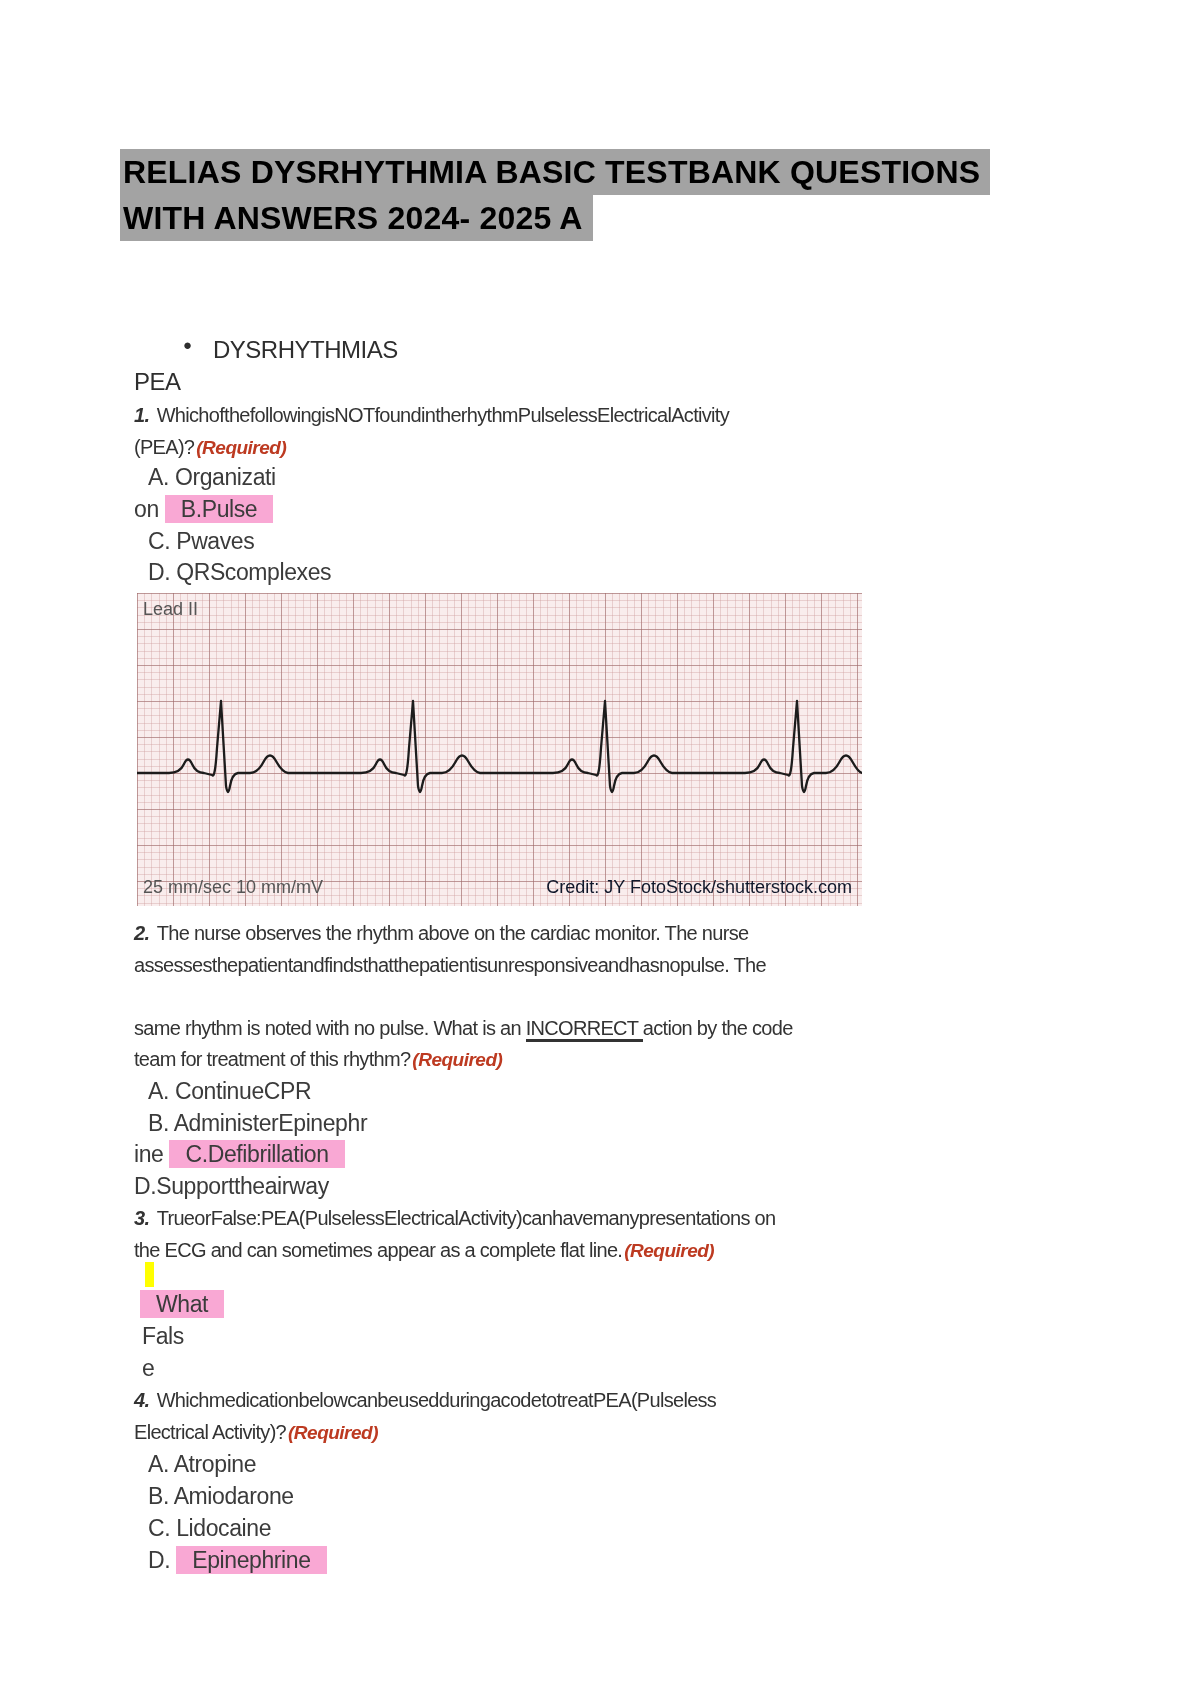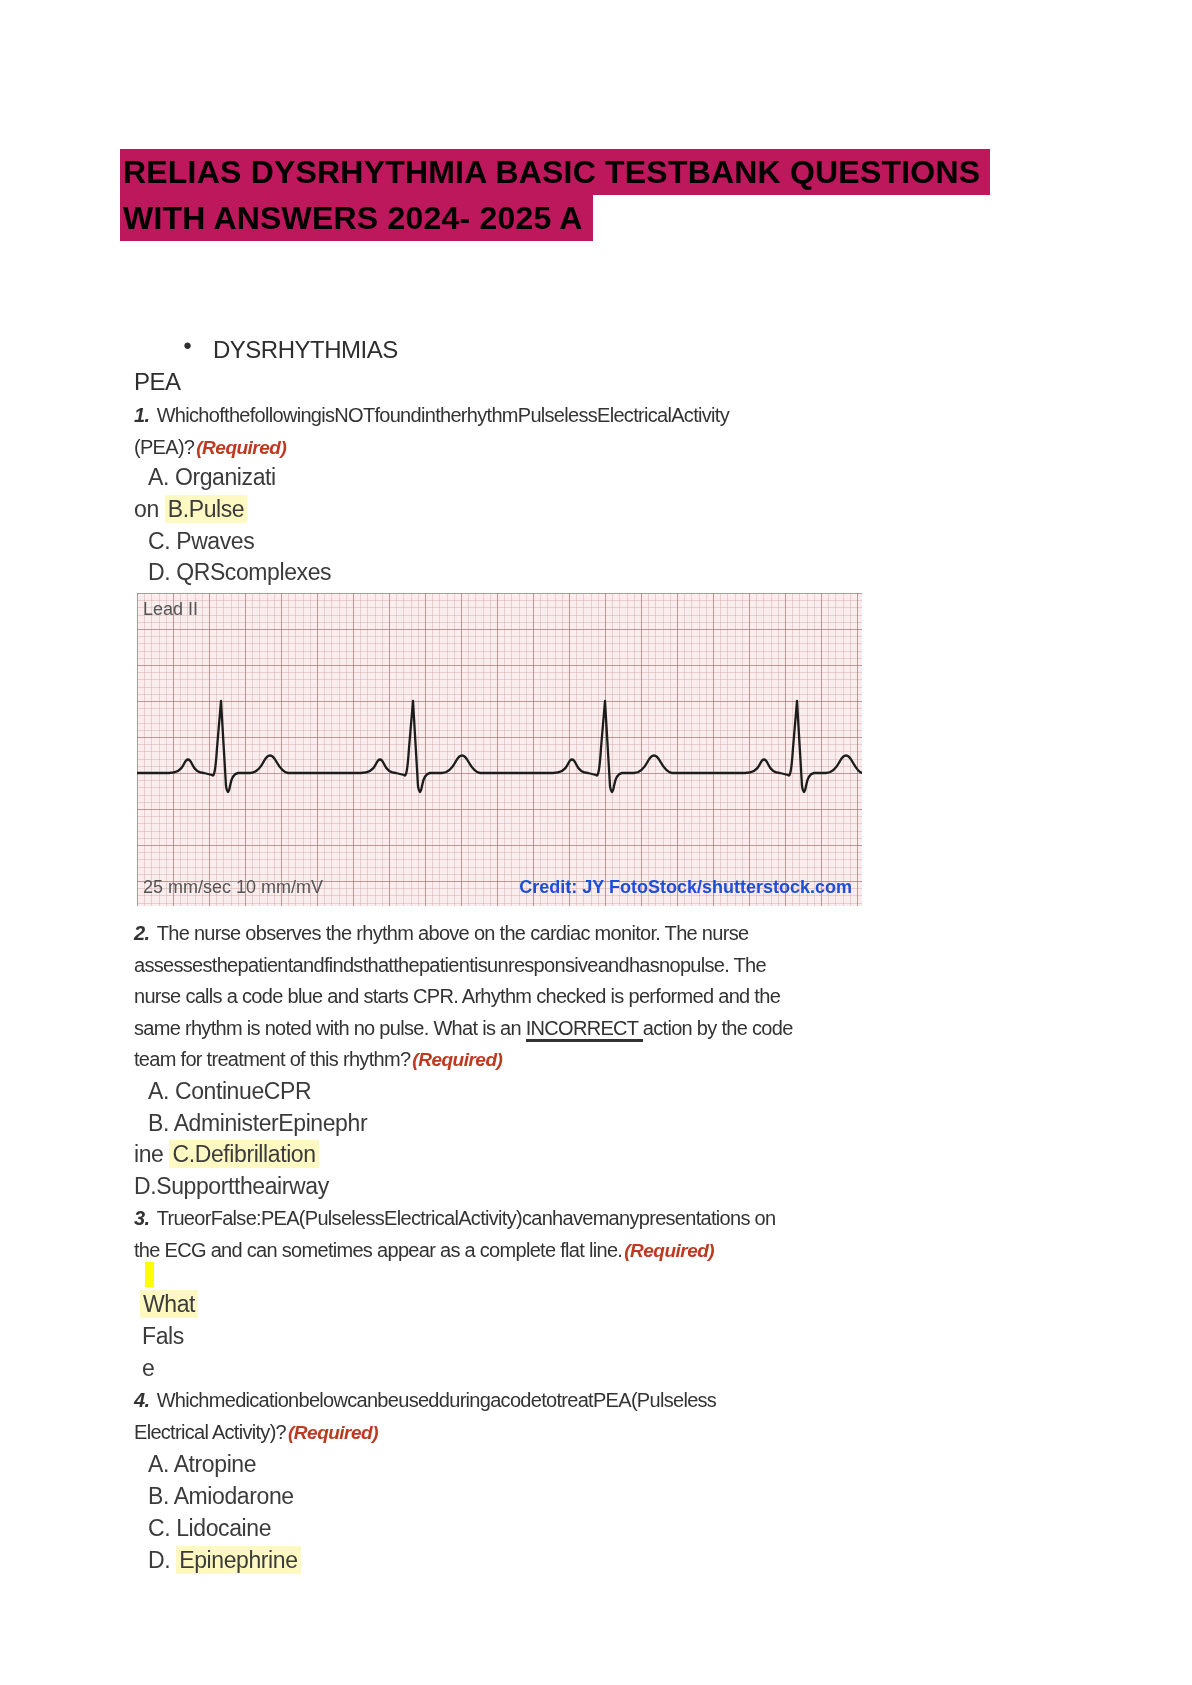--- a/index.html
+++ b/index.html
@@ -10,43 +10,43 @@
     background:#ffffff;
     font-family:"Liberation Sans","DejaVu Sans",sans-serif;
     color:#333333;
     overflow:hidden;
   }
   .ln{position:absolute;white-space:pre;line-height:26px;}
   .qbold{font-weight:normal;font-size:20px;letter-spacing:-0.7px;color:#333333;}
   .qnum{font-weight:bold;font-style:italic;font-size:20px;letter-spacing:-0.5px;color:#333333;margin-right:7px;}
   .opt{font-size:23px;letter-spacing:-0.4px;color:#3b3b3b;}
   .req{font-weight:bold;font-style:italic;font-size:19px;letter-spacing:-0.5px;color:#bd3a21;margin-left:2px;}
-  .hl-y{background:#fef9c3;padding:1px 3px;margin-top:26px;}
+  .hl-y{background:#f9a8d4;padding:1px 16px;margin-top:26px;}
   .ul{border-bottom:3px solid #333333;}
   
   .title{position:absolute;left:120px;top:149px;margin:0;font-weight:bold;}
-  .title .trow{display:table;background:#be185d;color:#000000;
+  .title .trow{display:table;background:#a3a3a3;color:#000000;
     font-size:32px;line-height:36px;letter-spacing:0.2px;padding:5px 10px 5px 3px;}
   
   .bullet-dot{position:absolute;left:183px;top:336px;font-size:15px;color:#2e2e2e;}
   .hbold{font-weight:normal;font-size:24px;letter-spacing:-0.5px;color:#2e2e2e;}
   
   .ecg{position:absolute;left:137px;top:593px;width:725px;height:313px;}
   .ecg-grid{position:absolute;inset:0;background-color:#f9eded;
     background-image:
       repeating-linear-gradient(to right, rgba(155,105,105,0.55) 0 1px, transparent 1px 36px),
       repeating-linear-gradient(to bottom, rgba(155,105,105,0.55) 0 1px, transparent 1px 36px),
       repeating-linear-gradient(to right, rgba(205,155,155,0.38) 0 1px, transparent 1px 7.2px),
       repeating-linear-gradient(to bottom, rgba(205,155,155,0.38) 0 1px, transparent 1px 7.2px);
   }
   .ecg svg{position:absolute;inset:0;width:100%;height:100%;}
   .ecg-label{position:absolute;font-size:18px;color:#555555;letter-spacing:0px;white-space:pre;}
   .ecg-lead{left:6px;top:6px;}
   .ecg-cal{left:6px;bottom:8px;}
-  .ecg-credit{right:10px;bottom:8px;color:#1d4ed8;font-weight:bold;}
+  .ecg-credit{right:10px;bottom:8px;color:#0f172a;}
   
   .cursor-bar{position:absolute;left:145px;top:1262px;width:9px;height:25px;background:#ffff00;}
 </style>
 </head>
 <body>
 
 <div class="page">
 
   <h1 class="title">
     <span class="trow">RELIAS DYSRHYTHMIA BASIC TESTBANK QUESTIONS</span>
@@ -69,21 +69,20 @@
     <svg viewBox="0 0 725 313" preserveAspectRatio="none">
       <path fill="none" stroke="#1c1c1c" stroke-width="2.3" stroke-linejoin="round" stroke-linecap="round" d="M0,180 L32,180 Q43,180 47,171 Q51,162 55,171 Q59,180 67,180 L75,182 Q78,187 80,155 L84,108 L89,193 Q91,205 93,193 Q95,181 101,180 L113,180 Q121,180 127,168 Q133,157 139,168 Q145,179 151,180 L224,180 Q235,180 239,171 Q243,162 247,171 Q251,180 259,180 L267,182 Q270,187 272,155 L276,108 L281,193 Q283,205 285,193 Q287,181 293,180 L305,180 Q313,180 319,168 Q325,157 331,168 Q337,179 343,180 L416,180 Q427,180 431,171 Q435,162 439,171 Q443,180 451,180 L459,182 Q462,187 464,155 L468,108 L473,193 Q475,205 477,193 Q479,181 485,180 L497,180 Q505,180 511,168 Q517,157 523,168 Q529,179 535,180 L608,180 Q619,180 623,171 Q627,162 631,171 Q635,180 643,180 L651,182 Q654,187 656,155 L660,108 L665,193 Q667,205 669,193 Q671,181 677,180 L689,180 Q697,180 703,168 Q709,157 715,168 Q721,179 725,180"></path>
     </svg>
     <div class="ecg-label ecg-lead">Lead II</div>
     <div class="ecg-label ecg-cal">25 mm/sec 10 mm/mV</div>
     <div class="ecg-label ecg-credit">Credit: JY FotoStock/shutterstock.com</div>
   </div>
 
   <div class="ln" style="left:134px;top:920px;"><span class="qnum">2.</span><span class="qbold">The nurse observes the rhythm above on the cardiac monitor. The nurse</span></div>
   <div class="ln qbold" style="left:134px;top:952px;">assessesthepatientandfindsthatthepatientisunresponsiveandhasnopulse. The</div>
-  <div class="ln qbold" style="left:134px;top:983px;">nurse calls a code blue and starts CPR. Arhythm checked is performed and the</div>
   <div class="ln" style="left:134px;top:1015px;"><span class="qbold">same rhythm is noted with no pulse. What is an </span><span class="qbold ul">INCORRECT </span><span class="qbold">action by the code</span></div>
   <div class="ln" style="left:134px;top:1046px;"><span class="qbold">team for treatment of this rhythm?</span><span class="req">(Required)</span></div>
   <div class="ln opt" style="left:148px;top:1078px;">A. ContinueCPR</div>
   <div class="ln opt" style="left:148px;top:1110px;">B. AdministerEpinephr</div>
   <div class="ln opt" style="left:134px;top:1141px;"><span>ine </span><span class="hl-y">C.Defibrillation</span></div>
   <div class="ln opt" style="left:134px;top:1173px;">D.Supporttheairway</div>
 
   <div class="ln" style="left:134px;top:1205px;"><span class="qnum">3.</span><span class="qbold">TrueorFalse:PEA(PulselessElectricalActivity)canhavemanypresentations on</span></div>
   <div class="ln" style="left:134px;top:1237px;"><span class="qbold">the ECG and can sometimes appear as a complete flat line.</span><span class="req">(Required)</span></div>
   <div class="cursor-bar"></div>

